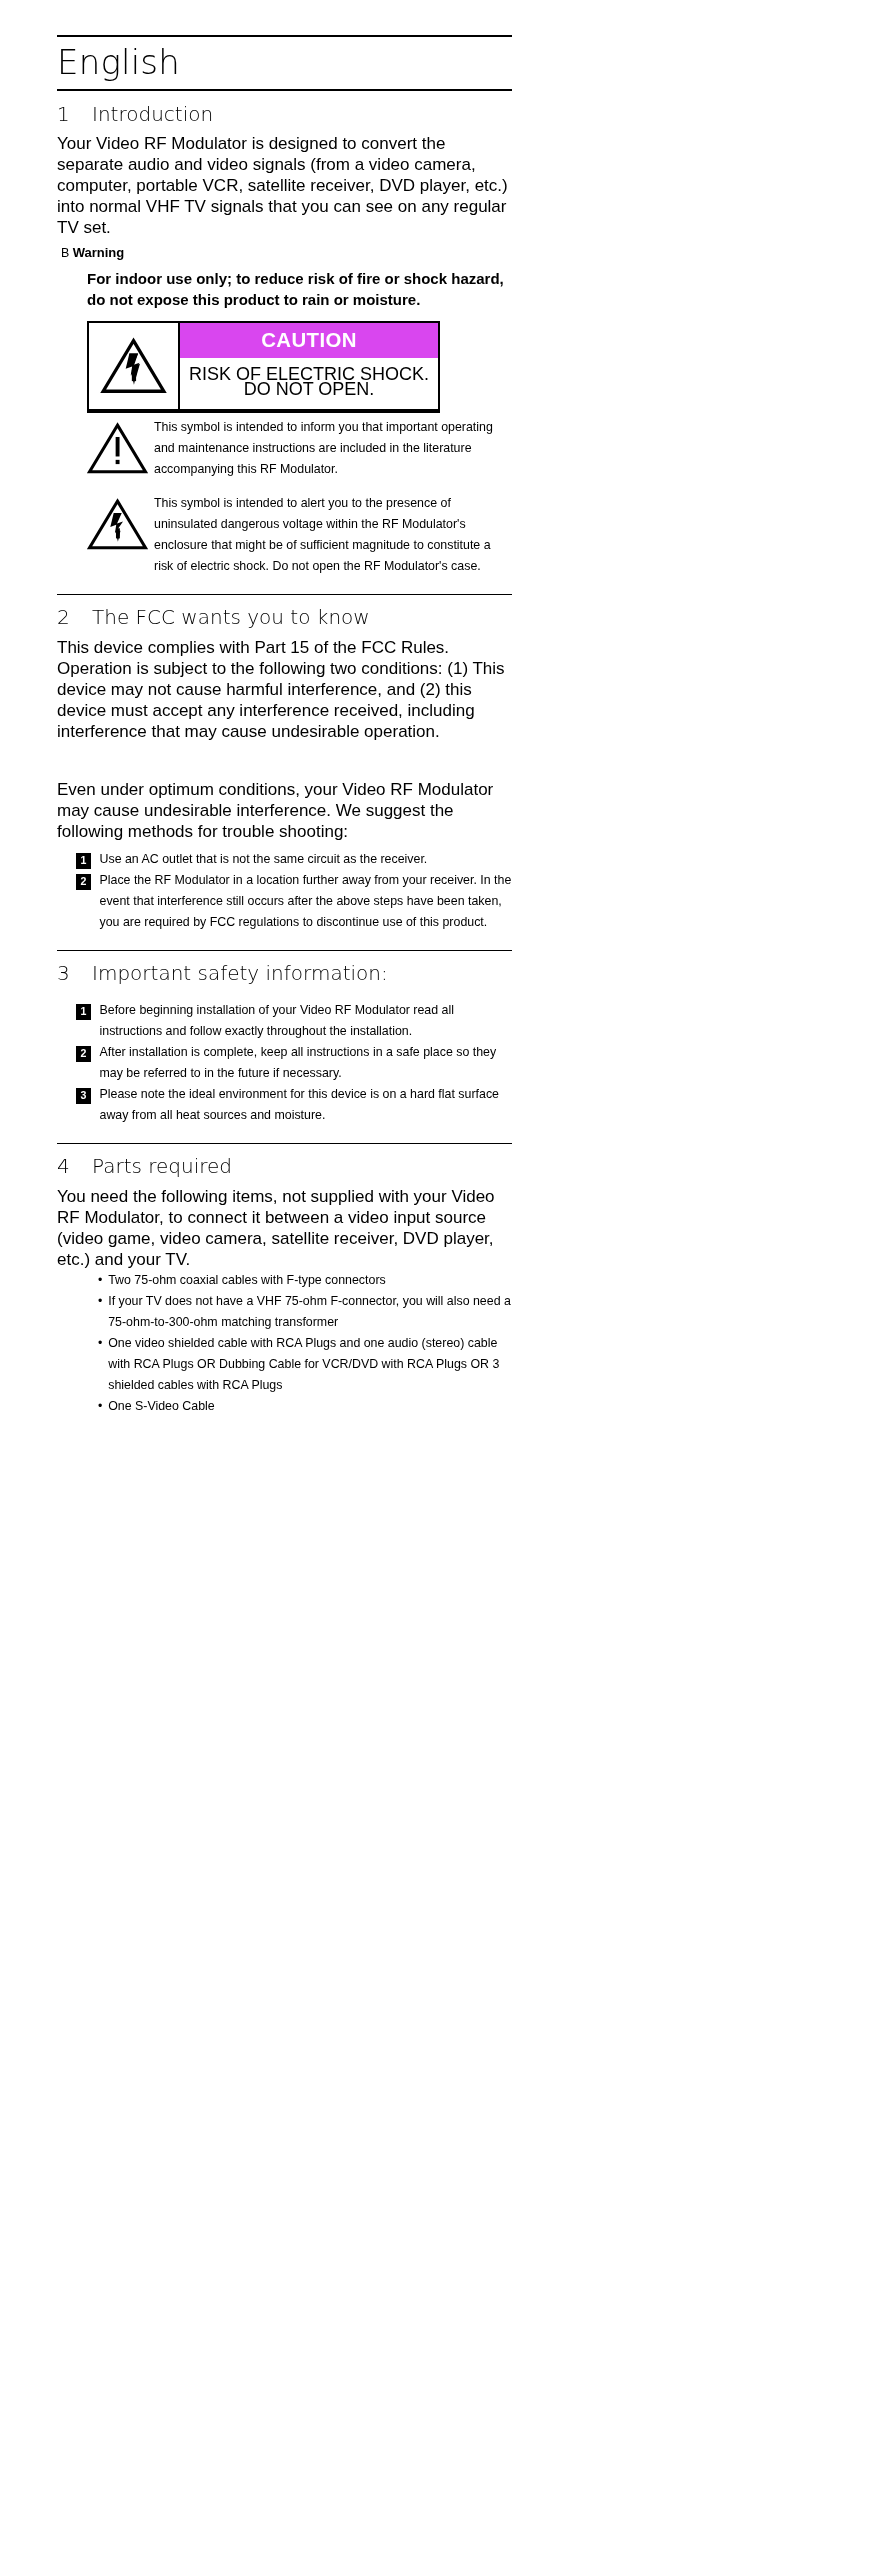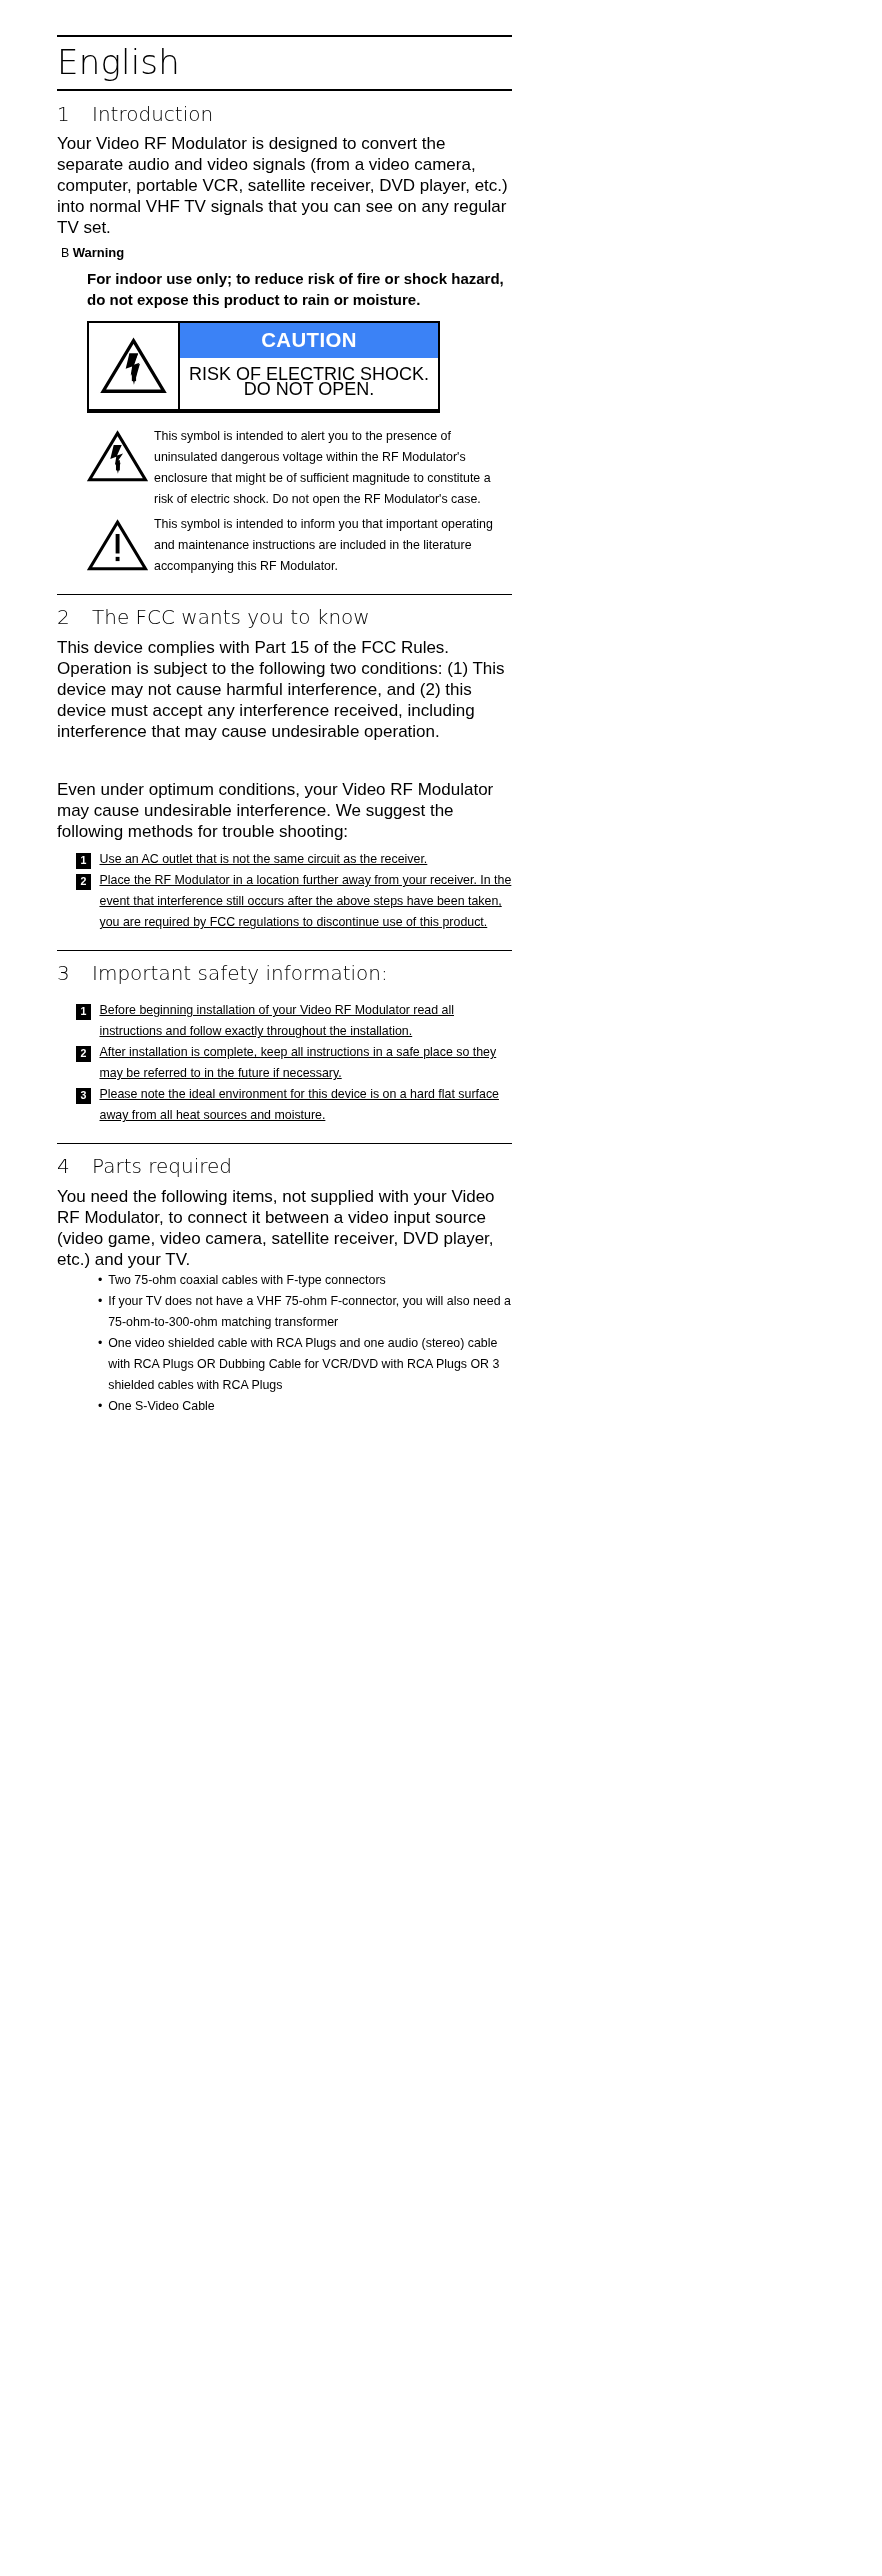--- a/index.html
+++ b/index.html
@@ -107,21 +107,21 @@
     align-items: center;
     justify-content: center;
     padding: 6.5px 0 6.5px 0;
   }
   .cb-right {
     flex: 1;
     display: flex;
     flex-direction: column;
   }
   .cb-caution-bar {
-    background: #3b82f6;
+    background: #d946ef;
     color: #fff;
     text-align: center;
     font-weight: bold;
     font-size: 20.4px;
     line-height: 28px;
     padding: 2.8px 0 3.7px 0;
     letter-spacing: 0.4px;
   }
   .cb-risk {
     text-align: center;
@@ -170,21 +170,20 @@
     font-size: 10.6px;
     font-weight: bold;
     line-height: 15.7px;
     text-align: center;
     margin: 3.7px 8.3px 0 0;
   }
   .numtext {
     font-size: 12.4px;
     line-height: 21px;
     flex: 1;
-    text-decoration: underline;
   }
 
   
   .bullist { margin: 0 0 0 41px; padding: 0; }
   .bulitem {
     display: flex;
     font-size: 12.4px;
     line-height: 21px;
   }
   .bulitem .dot {
@@ -230,42 +229,42 @@
         <div class="cb-right">
           <div class="cb-caution-bar">CAUTION</div>
           <div class="cb-risk">
             <div>RISK OF ELECTRIC SHOCK.</div>
             <div>DO NOT OPEN.</div>
           </div>
         </div>
       </div>
     </div>
 
+    <div class="sym-note second">
+      <div class="glyph">
+        <svg width="61" height="54" viewBox="0 0 72 62" aria-hidden="true">
+          <polygon points="36,4 69,59 3,59" fill="none" stroke="#000" stroke-width="3.6"></polygon>
+          <rect x="33.8" y="18" width="4.6" height="23" fill="#000"></rect>
+          <rect x="33.8" y="45" width="4.6" height="5" fill="#000"></rect>
+        </svg>
+      </div>
+      <div class="txt">This symbol is intended to inform you that important operating and maintenance instructions are included in the literature accompanying this RF Modulator.</div>
+    </div>
+
     <div class="sym-note">
       <div class="glyph">
         <svg width="61" height="54" viewBox="0 0 72 62" aria-hidden="true">
           <polygon points="36,4 69,59 3,59" fill="none" stroke="#000" stroke-width="3.6"></polygon>
           <path d="M31.5,18 L41,18 L35.5,30.5 L42.5,28 L33,42 L34.5,32 L27.5,34.5 Z" fill="#000"></path>
           <polygon points="33.5,39 39.5,39 36.5,52" fill="#000"></polygon>
           <rect x="34.2" y="36" width="4.6" height="12" fill="#000"></rect>
         </svg>
       </div>
       <div class="txt">This symbol is intended to alert you to the presence of uninsulated dangerous voltage within the RF Modulator's enclosure that might be of sufficient magnitude to constitute a risk of electric shock. Do not open the RF Modulator's case.</div>
     </div>
-
-    <div class="sym-note second">
-      <div class="glyph">
-        <svg width="61" height="54" viewBox="0 0 72 62" aria-hidden="true">
-          <polygon points="36,4 69,59 3,59" fill="none" stroke="#000" stroke-width="3.6"></polygon>
-          <rect x="33.8" y="18" width="4.6" height="23" fill="#000"></rect>
-          <rect x="33.8" y="45" width="4.6" height="5" fill="#000"></rect>
-        </svg>
-      </div>
-      <div class="txt">This symbol is intended to inform you that important operating and maintenance instructions are included in the literature accompanying this RF Modulator.</div>
-    </div>
   </div>
 
   <div class="spacer-md"></div>
   <div class="rule-thin"></div>
 
   <div class="sec-head">
     <span class="sec-num">2</span>
     <span class="sec-title">The FCC wants you to know</span>
   </div>
   <div class="col">

